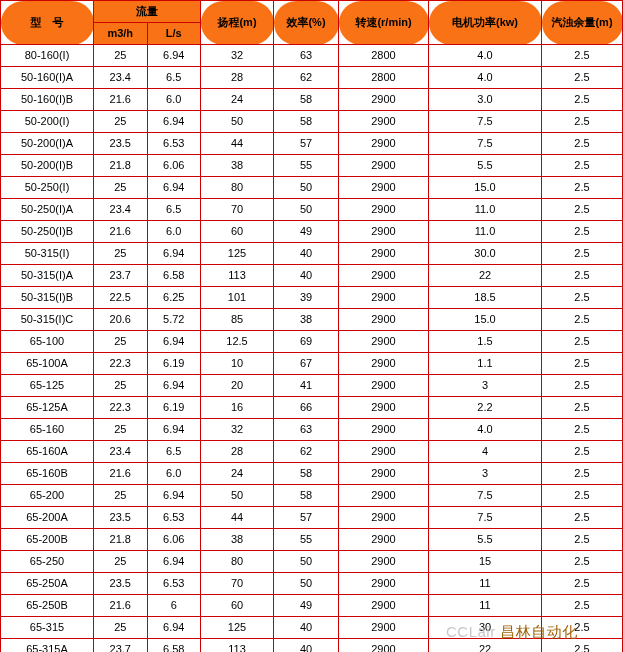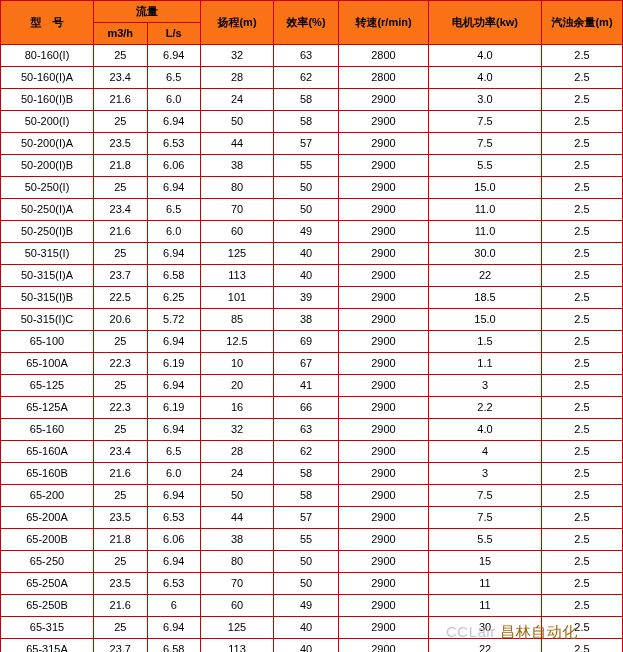--- a/index.html
+++ b/index.html
@@ -43,21 +43,21 @@
     line-height: 17px;
   }
   .c-model   { width: 92px; text-align: left; padding-left: 4px; }
   .c-m3h     { width: 54px; }
   .c-ls      { width: 56px; margin-top: 34px; }
   .c-head    { width: 72px; }
   .c-eff     { width: 64px; }
   .c-speed   { width: 89px; }
   .c-power   { width: 112px; margin-left: 8px; }
   .c-npsh    { width: 80px; }
-  .hdr-model { height: 38px; line-height: 38px; }
+  .hdr-model { height: 38px; line-height: 38px; border-radius: 22px; }
   .hdr-flow  { height: 21px; line-height: 21px; }
   .watermark {
     position: absolute;
     left: 446px;
     top: 623px;
     font-size: 15px;
     color: #c8c8c8;
     font-family: "Liberation Sans", sans-serif;
     letter-spacing: 0.5px;
     pointer-events: none;

